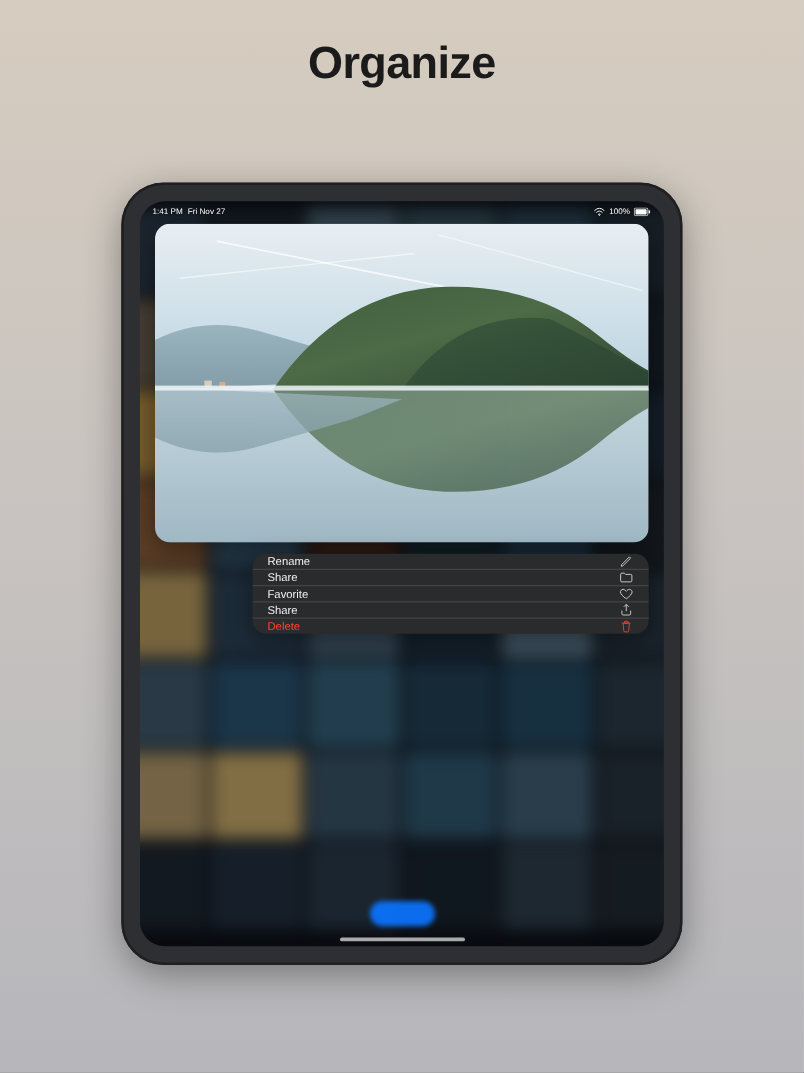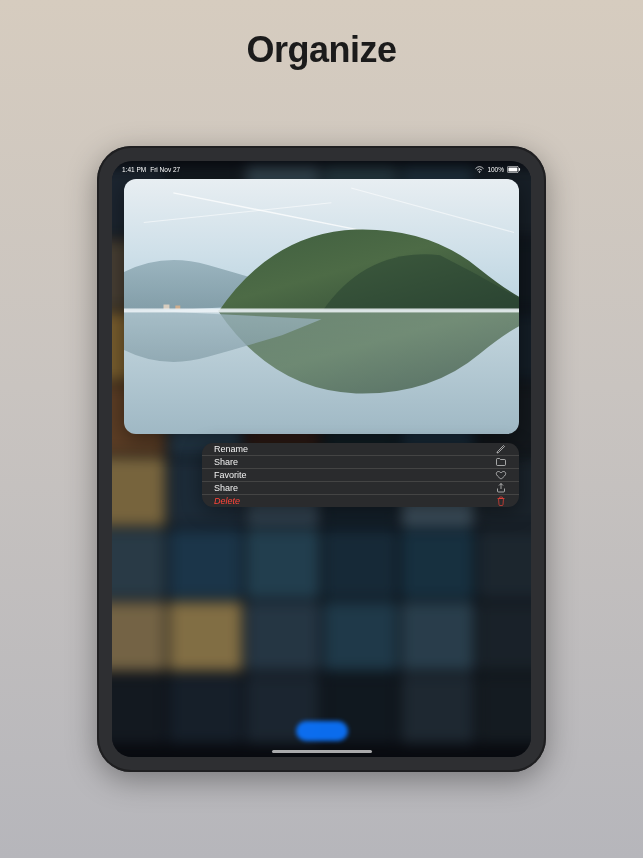--- a/index.html
+++ b/index.html
@@ -104,21 +104,21 @@
   }
   .menu-row {
     display: flex; justify-content: space-between; align-items: center;
     padding: 0 12px;
     font-size: 9px;
     color: #f2f2f2;
     border-bottom: 0.5px solid #444;
     cursor: pointer;
   }
   .menu-row:last-child { border-bottom: none; }
-  .menu-row.destructive { color: #ff453a; font-style: italic; }
+  .menu-row.destructive { color: #ff453a; }
   .menu-row.destructive .ico { color: #ff453a; }
   .menu-row .ico {
     width: 12px; height: 12px;
     display: flex; align-items: center; justify-content: center;
     color: #eaeaea;
   }
   .menu-row .ico svg { width: 12px; height: 12px; stroke: currentColor; fill: none; stroke-width: 1.3; }
 
   
   .bottom-pill {

